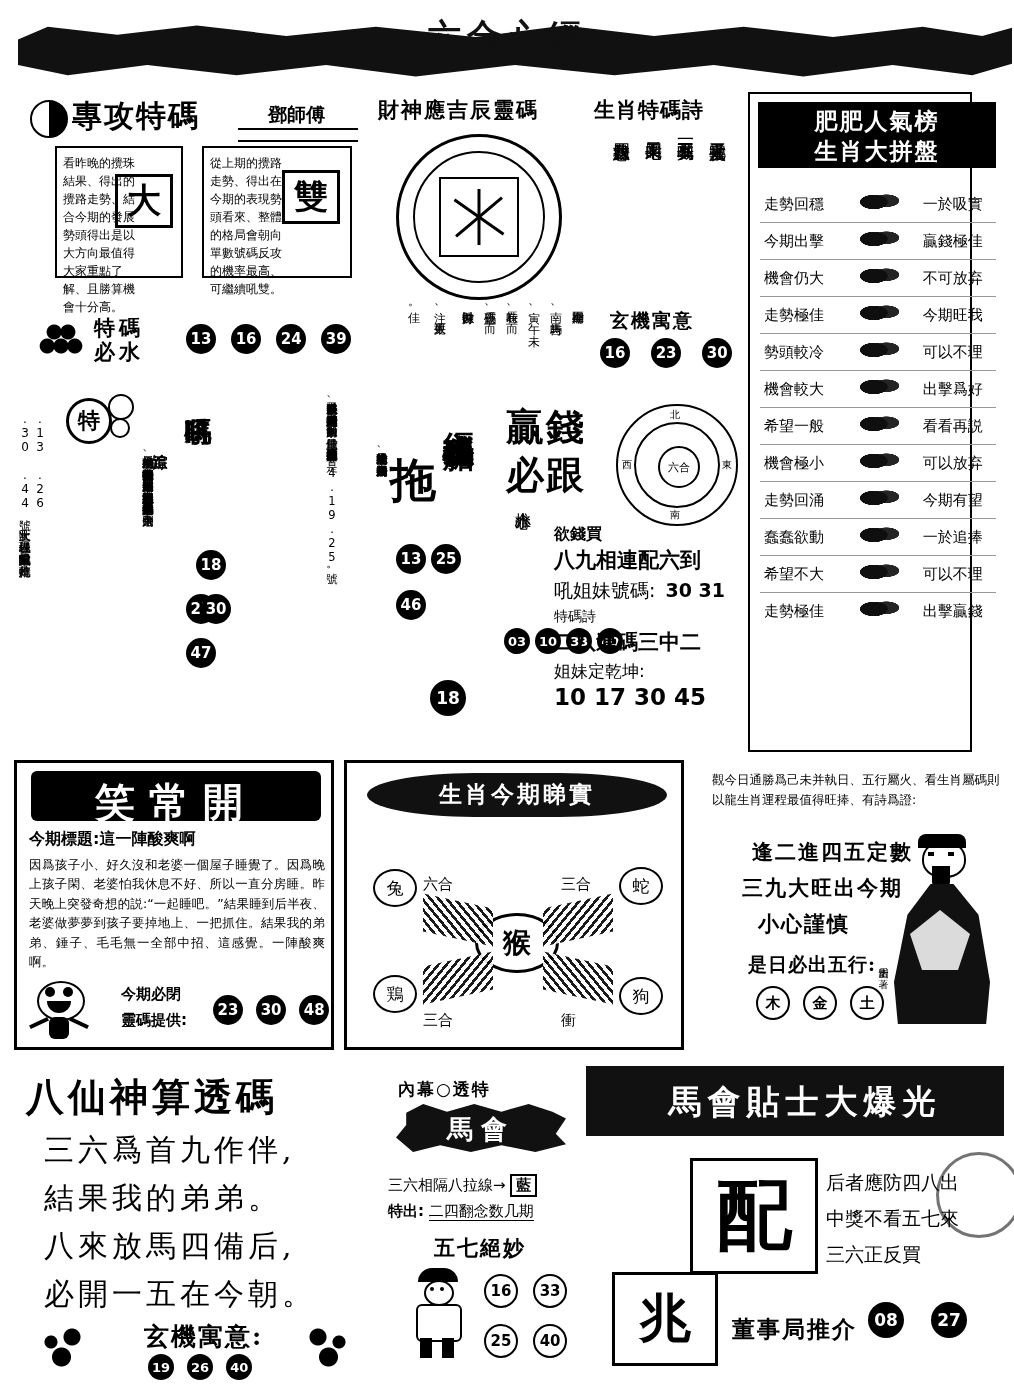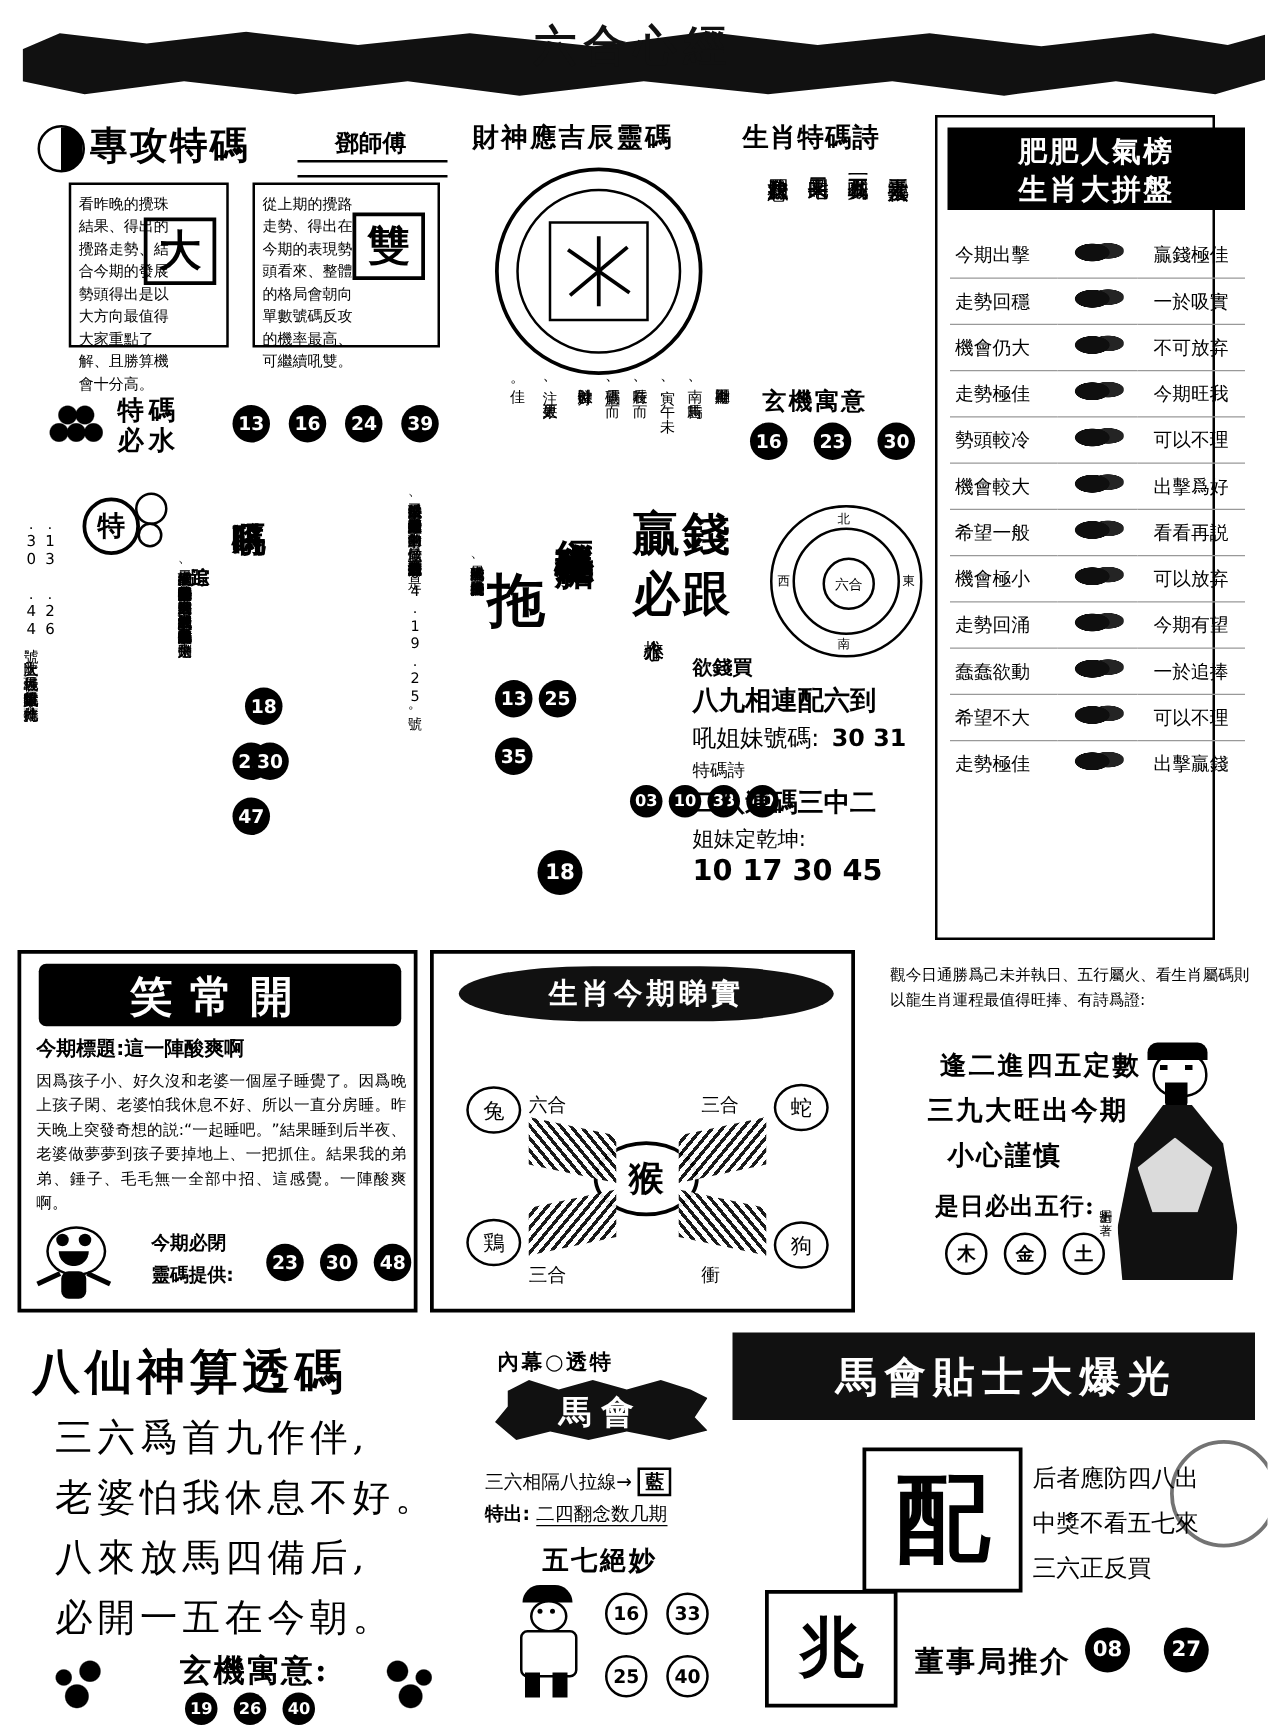--- a/index.html
+++ b/index.html
@@ -109,28 +109,28 @@
   </div>
 
   <div class="box" style="left:748px;top:92px;width:224px;height:660px;">
     <div style="position:absolute;left:8px;top:8px;width:238px;height:66px;background:#000;">
       <div style="position:absolute;left:0;right:0;top:4px;text-align:center;color:#fff;font-size:23px;font-weight:bold;letter-spacing:2px;" class="serifc">肥肥人氣榜</div>
       <div style="position:absolute;left:0;right:0;top:34px;text-align:center;color:#fff;font-size:23px;font-weight:bold;letter-spacing:2px;" class="serifc">生肖大拼盤</div>
     </div>
     <table class="tbl" style="position:absolute;left:10px;top:92px;width:236px;">
       <tbody>
           <tr class="rowline">
+            <td>走勢回穩</td>
+            <td class="ctr"><span class="animal"></span></td>
+            <td class="ctr">一於吸實</td>
+          </tr>
+      <tr class="rowline">
             <td>今期出擊</td>
             <td class="ctr"><span class="animal"></span></td>
             <td class="ctr">贏錢極佳</td>
-          </tr>
-      <tr class="rowline">
-            <td>走勢回穩</td>
-            <td class="ctr"><span class="animal"></span></td>
-            <td class="ctr">一於吸實</td>
           </tr>
       <tr class="rowline">
             <td>機會仍大</td>
             <td class="ctr"><span class="animal"></span></td>
             <td class="ctr">不可放弃</td>
           </tr>
       <tr class="rowline">
             <td>走勢極佳</td>
             <td class="ctr"><span class="animal"></span></td>
             <td class="ctr">今期旺我</td>
@@ -197,21 +197,21 @@
   </div>
 
   <div style="position:absolute;left:250px;top:390px;width:240px;height:340px;">
     <div class="vt" style="position:absolute;left:4px;top:4px;height:290px;width:86px;font-size:11.5px;line-height:1.5;">得出以波路來出擊最强勢了、看近期藍綠兩波的走勢亦是今期的最佳選擇、而常中的出擊對象、做膽最佳、若拖腳方面仍可從紅藍兩波來着手出擊、是04.19.25號。</div>
     <div class="vt" style="position:absolute;left:92px;top:54px;height:230px;width:48px;font-size:11.5px;line-height:1.5;">從昨晚的攪珠結果看來、再結合最近幾期的攪路走勢</div>
     <div class="vt" style="position:absolute;left:188px;top:16px;height:300px;font-size:31px;font-weight:bold;letter-spacing:2px;">心經連碼穩膽</div>
     <div style="position:absolute;left:140px;top:60px;font-size:46px;font-weight:bold;" class="serifc">拖</div>
     <div style="position:absolute;left:146px;top:138px;">
       <div class="ball">13</div>
       <div class="ball" style="margin-top:16px;">25</div>
-      <div class="ball" style="margin-top:16px;">35</div>
+      <div class="ball" style="margin-top:16px;">46</div>
     </div>
     <div class="ball lg" style="position:absolute;left:180px;top:290px;">18</div>
   </div>
 
   <div style="position:absolute;left:498px;top:396px;width:246px;height:330px;">
     <div style="position:absolute;left:8px;top:6px;font-size:38px;font-weight:bold;letter-spacing:2px;" class="serifc">贏錢</div>
     <div style="position:absolute;left:8px;top:54px;font-size:38px;font-weight:bold;letter-spacing:2px;" class="serifc">必跟</div>
     <div class="vt" style="position:absolute;left:14px;top:104px;height:130px;font-size:16px;">心水推介</div>
     <div style="position:absolute;left:6px;top:224px;">
       <div class="ball sm">03</div>
@@ -236,21 +236,21 @@
       <span class="bold" style="margin-left:4px;">30 31</span>
     </div>
     <div style="position:absolute;left:56px;top:212px;font-size:14px;">特碼詩</div>
     <div style="position:absolute;left:56px;top:232px;font-size:21px;font-weight:bold;">二八連碼三中二</div>
     <div style="position:absolute;left:56px;top:264px;font-size:17px;">姐妹定乾坤:</div>
     <div style="position:absolute;left:56px;top:288px;font-size:23px;font-weight:bold;">10 17 30 45</div>
   </div>
 
   <div class="box" style="left:14px;top:760px;width:320px;height:290px;border-width:3px;">
     <div style="position:absolute;left:14px;top:8px;width:290px;height:50px;background:#000;border-radius:6px;">
-      <div style="position:absolute;left:0;right:0;top:4px;text-align:center;color:#fff;font-size:34px;font-weight:bold;letter-spacing:14px;" class="serifc">笑常開</div>
+      <div style="position:absolute;left:0;right:0;top:4px;text-align:center;color:#fff;font-size:40px;font-weight:bold;letter-spacing:14px;" class="serifc">笑常開</div>
     </div>
     <div style="position:absolute;left:12px;top:66px;font-size:16px;font-weight:bold;">
       <span>今期標題:</span><span>這一陣酸爽啊</span>
     </div>
     <div style="position:absolute;left:12px;top:92px;width:296px;font-size:12.5px;line-height:1.55;text-align:justify;">因爲孩子小、好久沒和老婆一個屋子睡覺了。因爲晚上孩子閑、老婆怕我休息不好、所以一直分房睡。昨天晚上突發奇想的説:“一起睡吧。”結果睡到后半夜、老婆做夢夢到孩子要掉地上、一把抓住。結果我的弟弟、錘子、毛毛無一全部中招、這感覺。一陣酸爽啊。</div>
     <div style="position:absolute;left:10px;top:218px;width:66px;height:62px;">
       <div style="position:absolute;left:10px;top:0;width:44px;height:36px;border:2px solid #000;border-radius:50%;background:#fff;"></div>
       <div style="position:absolute;left:18px;top:6px;width:10px;height:10px;border-radius:50%;background:#000;"></div>
       <div style="position:absolute;left:36px;top:6px;width:10px;height:10px;border-radius:50%;background:#000;"></div>
       <div style="position:absolute;left:20px;top:20px;width:24px;height:10px;border-bottom:2px solid #000;border-radius:0 0 12px 12px;background:#000;"></div>
@@ -309,21 +309,21 @@
       <div style="position:absolute;left:44px;top:26px;width:18px;height:24px;background:#000;border-radius:0 0 8px 8px;"></div>
       <div style="position:absolute;left:6px;top:44px;width:96px;height:140px;background:#111;clip-path:polygon(38% 0%,62% 0%,88% 22%,100% 70%,96% 100%,4% 100%,0% 70%,14% 22%);"></div>
       <div style="position:absolute;left:22px;top:70px;width:60px;height:60px;background:#fff;clip-path:polygon(50% 0,100% 40%,80% 100%,20% 100%,0 40%);opacity:.85;"></div>
     </div>
     <div class="vt" style="position:absolute;left:176px;top:196px;height:64px;font-size:10px;">劉居士 著</div>
   </div>
 
   <div style="position:absolute;left:16px;top:1072px;width:370px;height:300px;">
     <div style="position:absolute;left:10px;top:0;font-size:38px;font-weight:bold;letter-spacing:4px;" class="serifc">八仙神算透碼</div>
     <div style="position:absolute;left:28px;top:58px;font-size:30px;letter-spacing:4px;" class="serifc">三六爲首九作伴,</div>
-    <div style="position:absolute;left:28px;top:106px;font-size:30px;letter-spacing:4px;" class="serifc">老婆怕我休息不好。</div>
+    <div style="position:absolute;left:28px;top:106px;font-size:30px;letter-spacing:4px;" class="serifc">結果我的弟弟。</div>
     <div style="position:absolute;left:28px;top:154px;font-size:30px;letter-spacing:4px;" class="serifc">八來放馬四備后,</div>
     <div style="position:absolute;left:28px;top:202px;font-size:30px;letter-spacing:4px;" class="serifc">必開一五在今朝。</div>
 
     <div style="position:absolute;left:14px;top:250px;width:70px;height:50px;background:
         radial-gradient(circle at 30% 40%, #000 0 6px, rgba(0,0,0,0) 7px),
         radial-gradient(circle at 60% 30%, #000 0 8px, rgba(0,0,0,0) 9px),
         radial-gradient(circle at 45% 70%, #000 0 9px, rgba(0,0,0,0) 10px);"></div>
     <div style="position:absolute;left:274px;top:250px;width:70px;height:50px;background:
         radial-gradient(circle at 70% 40%, #000 0 6px, rgba(0,0,0,0) 7px),
         radial-gradient(circle at 40% 30%, #000 0 8px, rgba(0,0,0,0) 9px),

